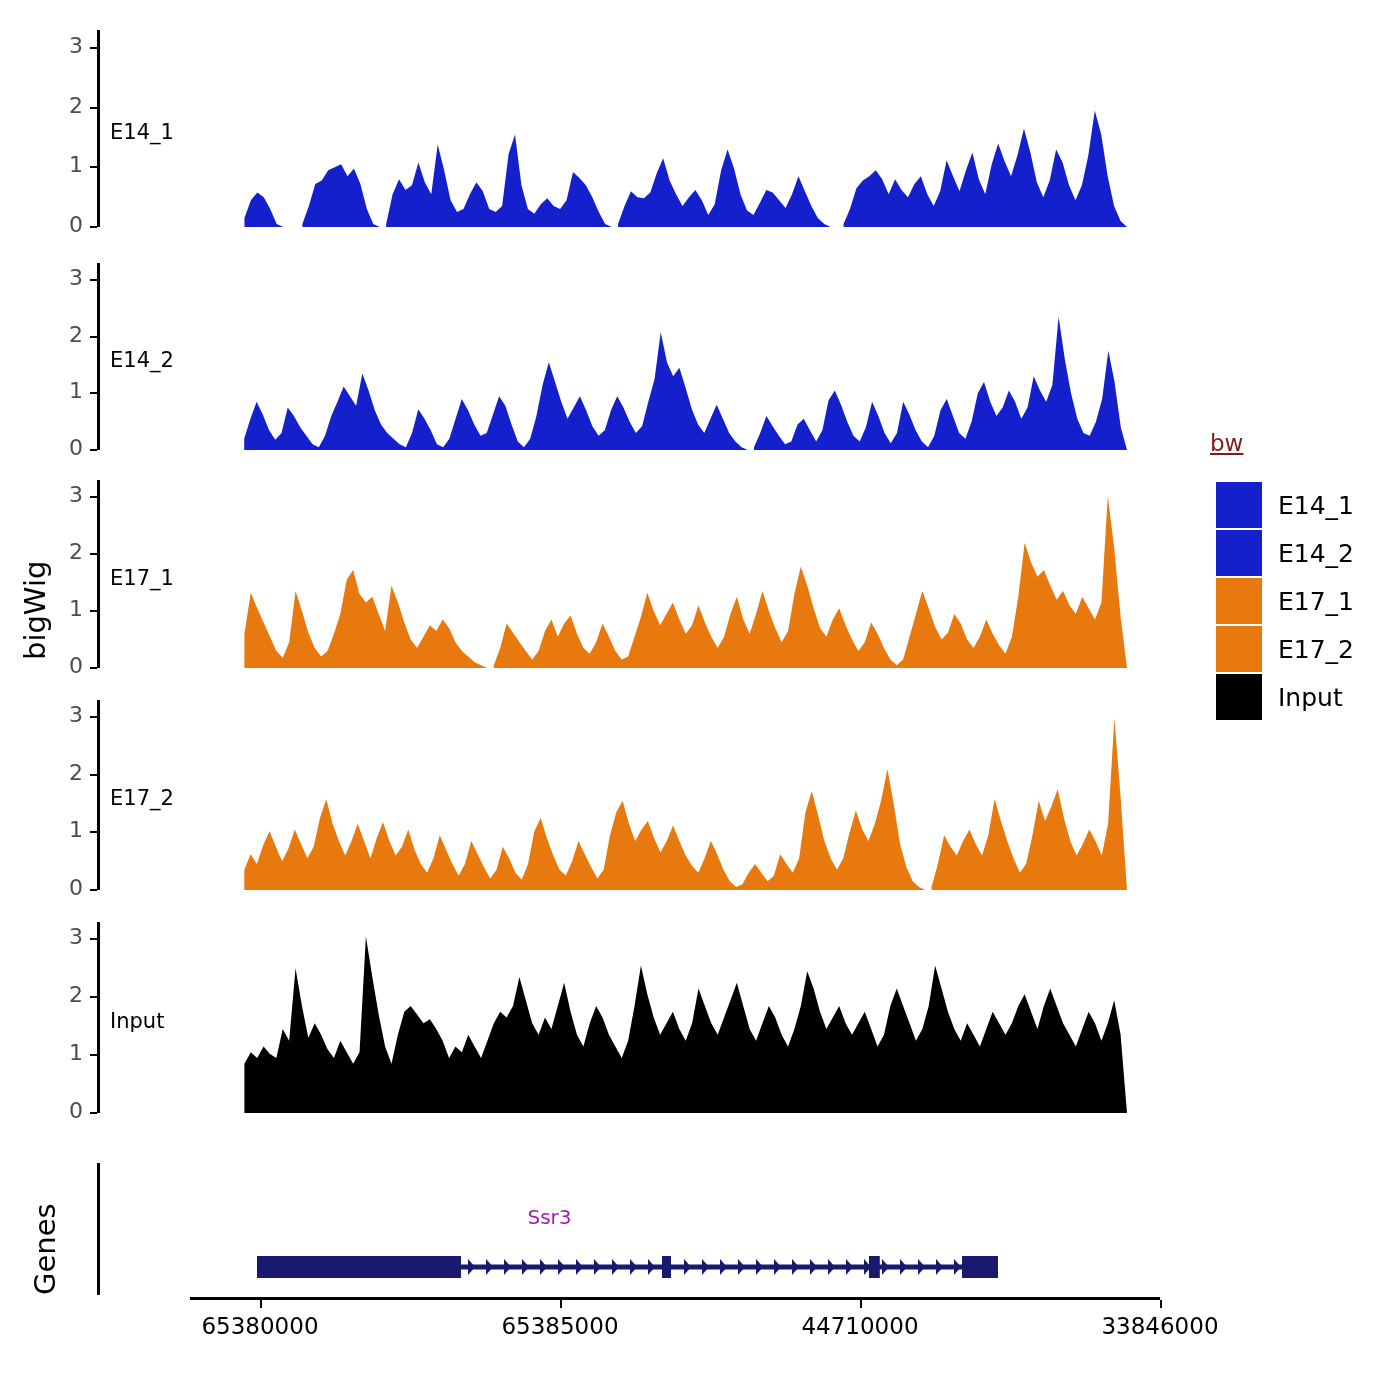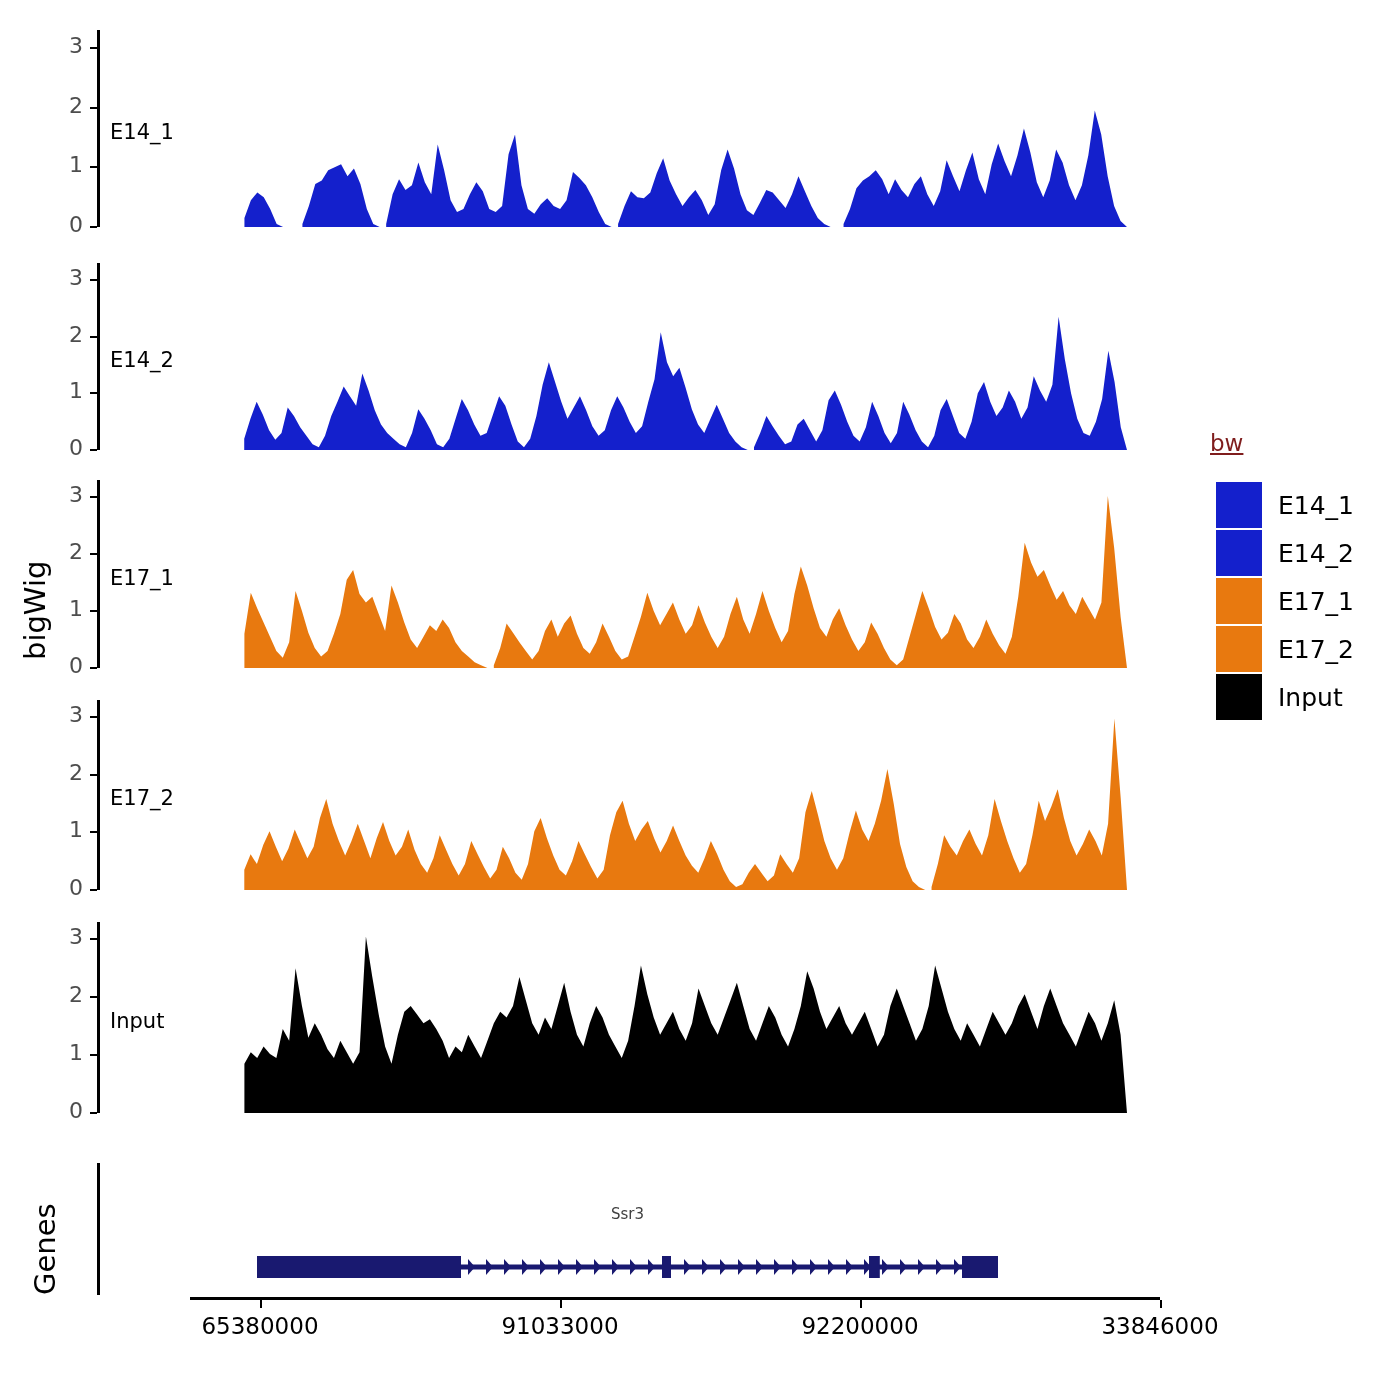--- a/index.html
+++ b/index.html
@@ -18,21 +18,21 @@
   .xaxis-line{position:absolute;background:#000;height:3px;}
   .xtick{position:absolute;background:#000;width:2px;height:8px;}
   .xticklab{position:absolute;font-size:23px;color:#000000;text-align:center;white-space:nowrap;}
   .xtitle{position:absolute;font-size:30px;color:#000;text-align:center;width:100%;}
 
   .legend{position:absolute;}
   .legend-title{position:absolute;font-size:23px;color:#7f1d1d;text-decoration:underline;}
   .legend-key{position:absolute;width:46px;height:46px;}
   .legend-lab{position:absolute;font-size:25px;color:#000;white-space:nowrap;}
 
-  .gene-name{position:absolute;font-size:15px;color:#404040;white-space:nowrap;text-align:center;}
+  .gene-name{position:absolute;font-size:20px;color:#a21caf;white-space:nowrap;text-align:left;}
 </style>
 </head>
 <body>
 
 <div id="root">
 
   <div class="vlabel" id="y-title" style="left: 18px; top: 480px; height: 180px;">bigWig</div>
   <div class="vlabel" id="genes-title" style="left: 28px; top: 1175px; height: 120px;">Genes</div>
 
   <div id="panels">
@@ -164,23 +164,23 @@
         <rect x="869" y="93" width="10.799999999999955" height="22" fill="#191970"></rect>
         <rect x="962" y="93" width="36" height="22" fill="#191970"></rect>
       </svg>
     </div>
 
   <div id="xaxis" style="position: absolute; left: 0px; top: 0px; width: 1400px; height: 1400px;">
       <div class="xaxis-line" style="left: 190px; top: 1297px; width: 970px;"></div>
       <div class="xtick" style="left: 260px; top: 1300px;"></div>
       <div class="xticklab" style="left: 150px; top: 1313px; width: 220px;">65380000</div>
       <div class="xtick" style="left: 560px; top: 1300px;"></div>
-      <div class="xticklab" style="left: 450px; top: 1313px; width: 220px;">91033000</div>
+      <div class="xticklab" style="left: 450px; top: 1313px; width: 220px;">65385000</div>
       <div class="xtick" style="left: 860px; top: 1300px;"></div>
-      <div class="xticklab" style="left: 750px; top: 1313px; width: 220px;">92200000</div>
+      <div class="xticklab" style="left: 750px; top: 1313px; width: 220px;">44710000</div>
       <div class="xtick" style="left: 1160px; top: 1300px;"></div>
       <div class="xticklab" style="left: 1050px; top: 1313px; width: 220px;">33846000</div>
     </div>
 
   <div class="legend" id="legend" style="left: 1210px; top: 430px; width: 190px; height: 280px;">
     <div class="legend-title" id="legend-title" style="left: 0px; top: 0px;">bw</div>
   <div class="legend-key" style="left: 6px; top: 52px; background: rgb(20, 32, 204);"></div>
       <div class="legend-lab" style="left: 68px; top: 61px;">E14_1</div>
       <div class="legend-key" style="left: 6px; top: 100px; background: rgb(20, 32, 204);"></div>
       <div class="legend-lab" style="left: 68px; top: 109px;">E14_2</div>

